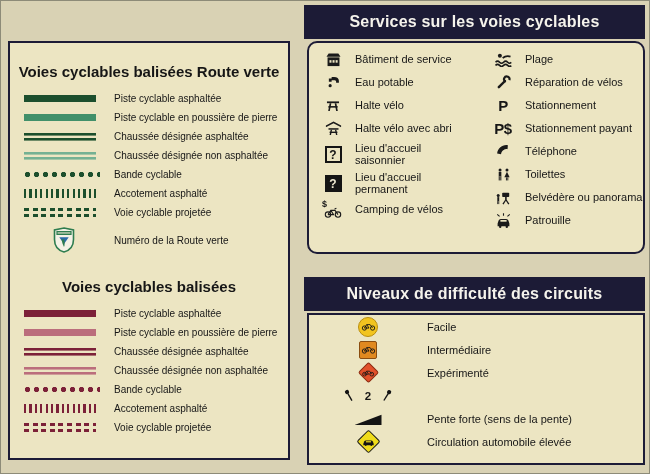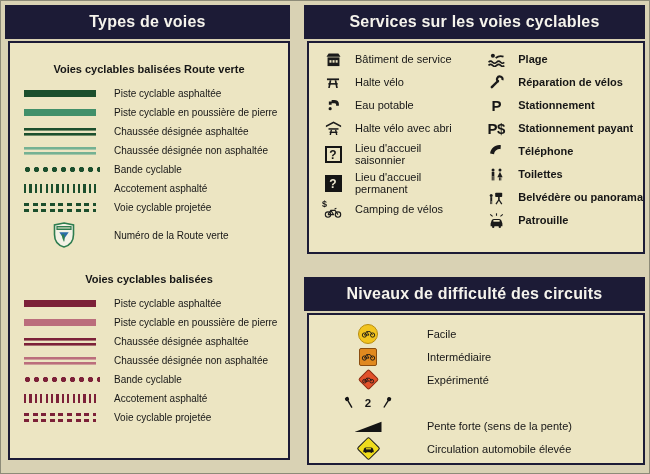--- a/index.html
+++ b/index.html
@@ -25,21 +25,21 @@
   .panel-body {
     position:absolute; left:3px; right:0; top:36px; bottom:0;
     border:2px solid var(--header_bg,#1c1b36);
     background:var(--panel_bg,#ece5c2);
     overflow:hidden;
   }
 
   
   #types-panel { position:absolute; left:5px; top:5px; width:285px; height:455px; }
   .section-heading {
-    text-align:center; font-weight:bold; font-size:11px;
+    text-align:center; font-weight:bold; font-size:15px;
     margin:20px 6px 9px 6px;
   }
   .section-heading.second { }
   .legend-row { display:flex; align-items:center; height:19px; padding-left:14px; }
   .legend-row.tall { height:36px; }
   .sw-cell { width:80px; display:flex; align-items:center; }
   .sw-cell.center { justify-content:center; }
   .lbl { font-size:10px; margin-left:10px; white-space:nowrap; }
 
   .c-green-dark  { --c:var(--green_dark,#1c4f2d); }
@@ -56,43 +56,43 @@
   .sw-dots { height:7px; width:76px;
     background:radial-gradient(circle at 3.5px 3.5px, var(--c) 2.6px, transparent 2.9px) 0 0/9px 7px repeat-x; }
   .sw-ticks { height:9px;
     background:repeating-linear-gradient(90deg, var(--c) 0 2.2px, transparent 2.2px 5.4px); }
   .sw-dash { height:9px;
     background:repeating-linear-gradient(90deg, var(--c) 0 5px, transparent 5px 8.6px) top/100% 3px no-repeat,
                repeating-linear-gradient(90deg, var(--c) 0 5px, transparent 5px 8.6px) bottom/100% 3px no-repeat; }
 
   
   #services-panel { position:absolute; left:304px; top:5px; width:341px; height:249px; }
-  #services-panel .panel-body { display:flex; padding:5px 0 0 8px; }
+  #services-panel .panel-body { display:flex; padding:5px 0 0 8px;border-radius:10px; }
   .svc-col { display:flex; flex-direction:column; }
   .svc-col.left  { width:170px; }
   .svc-col.right { flex:1; }
   .svc-row { display:flex; align-items:center; height:23px; }
   .svc-row.tall { height:29px; }
   .svc-icon { width:32px; display:flex; justify-content:center; align-items:center; flex:none; }
   .svc-icon svg { fill:#1a1a1a; }
   .svc-lbl { font-size:11px; line-height:11.5px; margin-left:6px; }
   .svc-col.left .svc-lbl { max-width:108px; }
-  .svc-col.right .svc-lbl { white-space:nowrap;font-weight:bold; }
+  .svc-col.right .svc-lbl { white-space:nowrap; }
   .p-glyph { font-weight:bold; font-size:15px; letter-spacing:-0.5px; }
   .qbox { width:17px; height:17px; display:flex; align-items:center; justify-content:center;
           font-weight:bold; font-size:12px; }
   .qbox.outline { border:2px solid #151515; color:#151515; }
   .qbox.filled  { background:#151515; color:#efe9d2; }
   .bike-dollar { position:relative; width:22px; height:17px; }
   .bike-dollar svg { position:absolute; bottom:0; left:2px; }
   .bike-dollar .dollar { position:absolute; top:-2px; left:0; font-size:9px; font-weight:bold; }
 
   
   #difficulty-panel { position:absolute; left:304px; top:277px; width:341px; height:188px; }
-  #difficulty-panel .panel-body { padding-top:7px; }
+  #difficulty-panel .panel-body { }
   .dif-row { display:flex; align-items:center; height:23px; }
   .dif-icons { width:118px; display:flex; justify-content:center; align-items:center; flex:none; }
   .dif-lbl { font-size:11px; white-space:nowrap; }
   .badge { display:flex; align-items:center; justify-content:center; }
   .badge-circle { width:20px; height:20px; border-radius:50%;
     background:var(--facile_yellow,#f2c41f); border:1px solid #b98e10; }
   .badge-square { width:18px; height:18px; border-radius:2px;
     background:var(--intermediaire_orange,#e0891f); border:1px solid #8a4d10; }
   .badge-diamond { width:15px; height:15px; border-radius:2px; transform:rotate(45deg);
     background:var(--experimente_red,#e2512b); border:1px solid #8d2a10; margin:2px; }
@@ -105,21 +105,20 @@
   .marker-r { transform:rotate(32deg); }
   .wedge { width:27px; height:13px; background:#141414;
     clip-path:polygon(0 100%, 100% 100%, 100% 22%); }
 </style>
 </head>
 <body>
 
 <div id="frame"></div>
 
 <section id="types-panel">
-  <div class="panel-header">Types de voies</div>
   <div class="panel-body">
 
     <div class="section-heading">Voies cyclables balisées Route verte</div>
 
     <div class="legend-row">
       <span class="sw-cell">
           <span class="sw sw-solid c-green-dark"></span>
         </span>
       <span class="lbl">Piste cyclable asphaltée</span>
     </div>
@@ -231,37 +230,37 @@
               <rect x="2.4" y="5" width="11.2" height="8.2"></rect>
               <rect x="4.2" y="7.6" width="1.9" height="2.4" fill="#ece5c2"></rect>
               <rect x="7.1" y="7.6" width="1.9" height="2.4" fill="#ece5c2"></rect>
               <rect x="10" y="7.6" width="1.9" height="2.4" fill="#ece5c2"></rect>
             </svg>
         </span>
         <span class="svc-lbl">Bâtiment de service</span>
       </div>
       <div class="svc-row">
         <span class="svc-icon">
+          <svg width="15" height="13" viewBox="0 0 16 14">
+              <path d="M3,2.6 h3 v-1.4 h2.6 c3.4,0 5.2,1.6 5.2,4 V7.4 h-3 V5.8 c0,-0.8 -1,-1.2 -2.2,-1.2 H6 v1.6 H3 Z"></path>
+              <circle cx="4.4" cy="10.4" r="1.7"></circle>
+            </svg>
+        </span>
+        <span class="svc-lbl">Eau potable</span>
+      </div>
+      <div class="svc-row">
+        <span class="svc-icon">
           <svg width="16" height="13" viewBox="0 0 16 14">
               <rect x="1.5" y="2.6" width="13" height="1.9"></rect>
               <polygon points="4.4,4.5 6.2,4.5 4.6,13 2.8,13"></polygon>
               <polygon points="9.8,4.5 11.6,4.5 13.2,13 11.4,13"></polygon>
               <rect x="3" y="7.6" width="10" height="1.7"></rect>
             </svg>
         </span>
         <span class="svc-lbl">Halte vélo</span>
-      </div>
-      <div class="svc-row">
-        <span class="svc-icon">
-          <svg width="15" height="13" viewBox="0 0 16 14">
-              <path d="M3,2.6 h3 v-1.4 h2.6 c3.4,0 5.2,1.6 5.2,4 V7.4 h-3 V5.8 c0,-0.8 -1,-1.2 -2.2,-1.2 H6 v1.6 H3 Z"></path>
-              <circle cx="4.4" cy="10.4" r="1.7"></circle>
-            </svg>
-        </span>
-        <span class="svc-lbl">Eau potable</span>
       </div>
       <div class="svc-row">
         <span class="svc-icon">
           <svg width="17" height="15" viewBox="0 0 16 15">
               <polygon points="0.4,4.6 8,0.4 15.6,4.6 15.6,6.2 8,2.3 0.4,6.2"></polygon>
               <rect x="3" y="7.2" width="10" height="1.5"></rect>
               <polygon points="5.2,8.7 6.6,8.7 5.5,14 4.1,14"></polygon>
               <polygon points="9.4,8.7 10.8,8.7 11.9,14 10.5,14"></polygon>
               <rect x="4.1" y="10.6" width="7.8" height="1.4"></rect>
             </svg>

